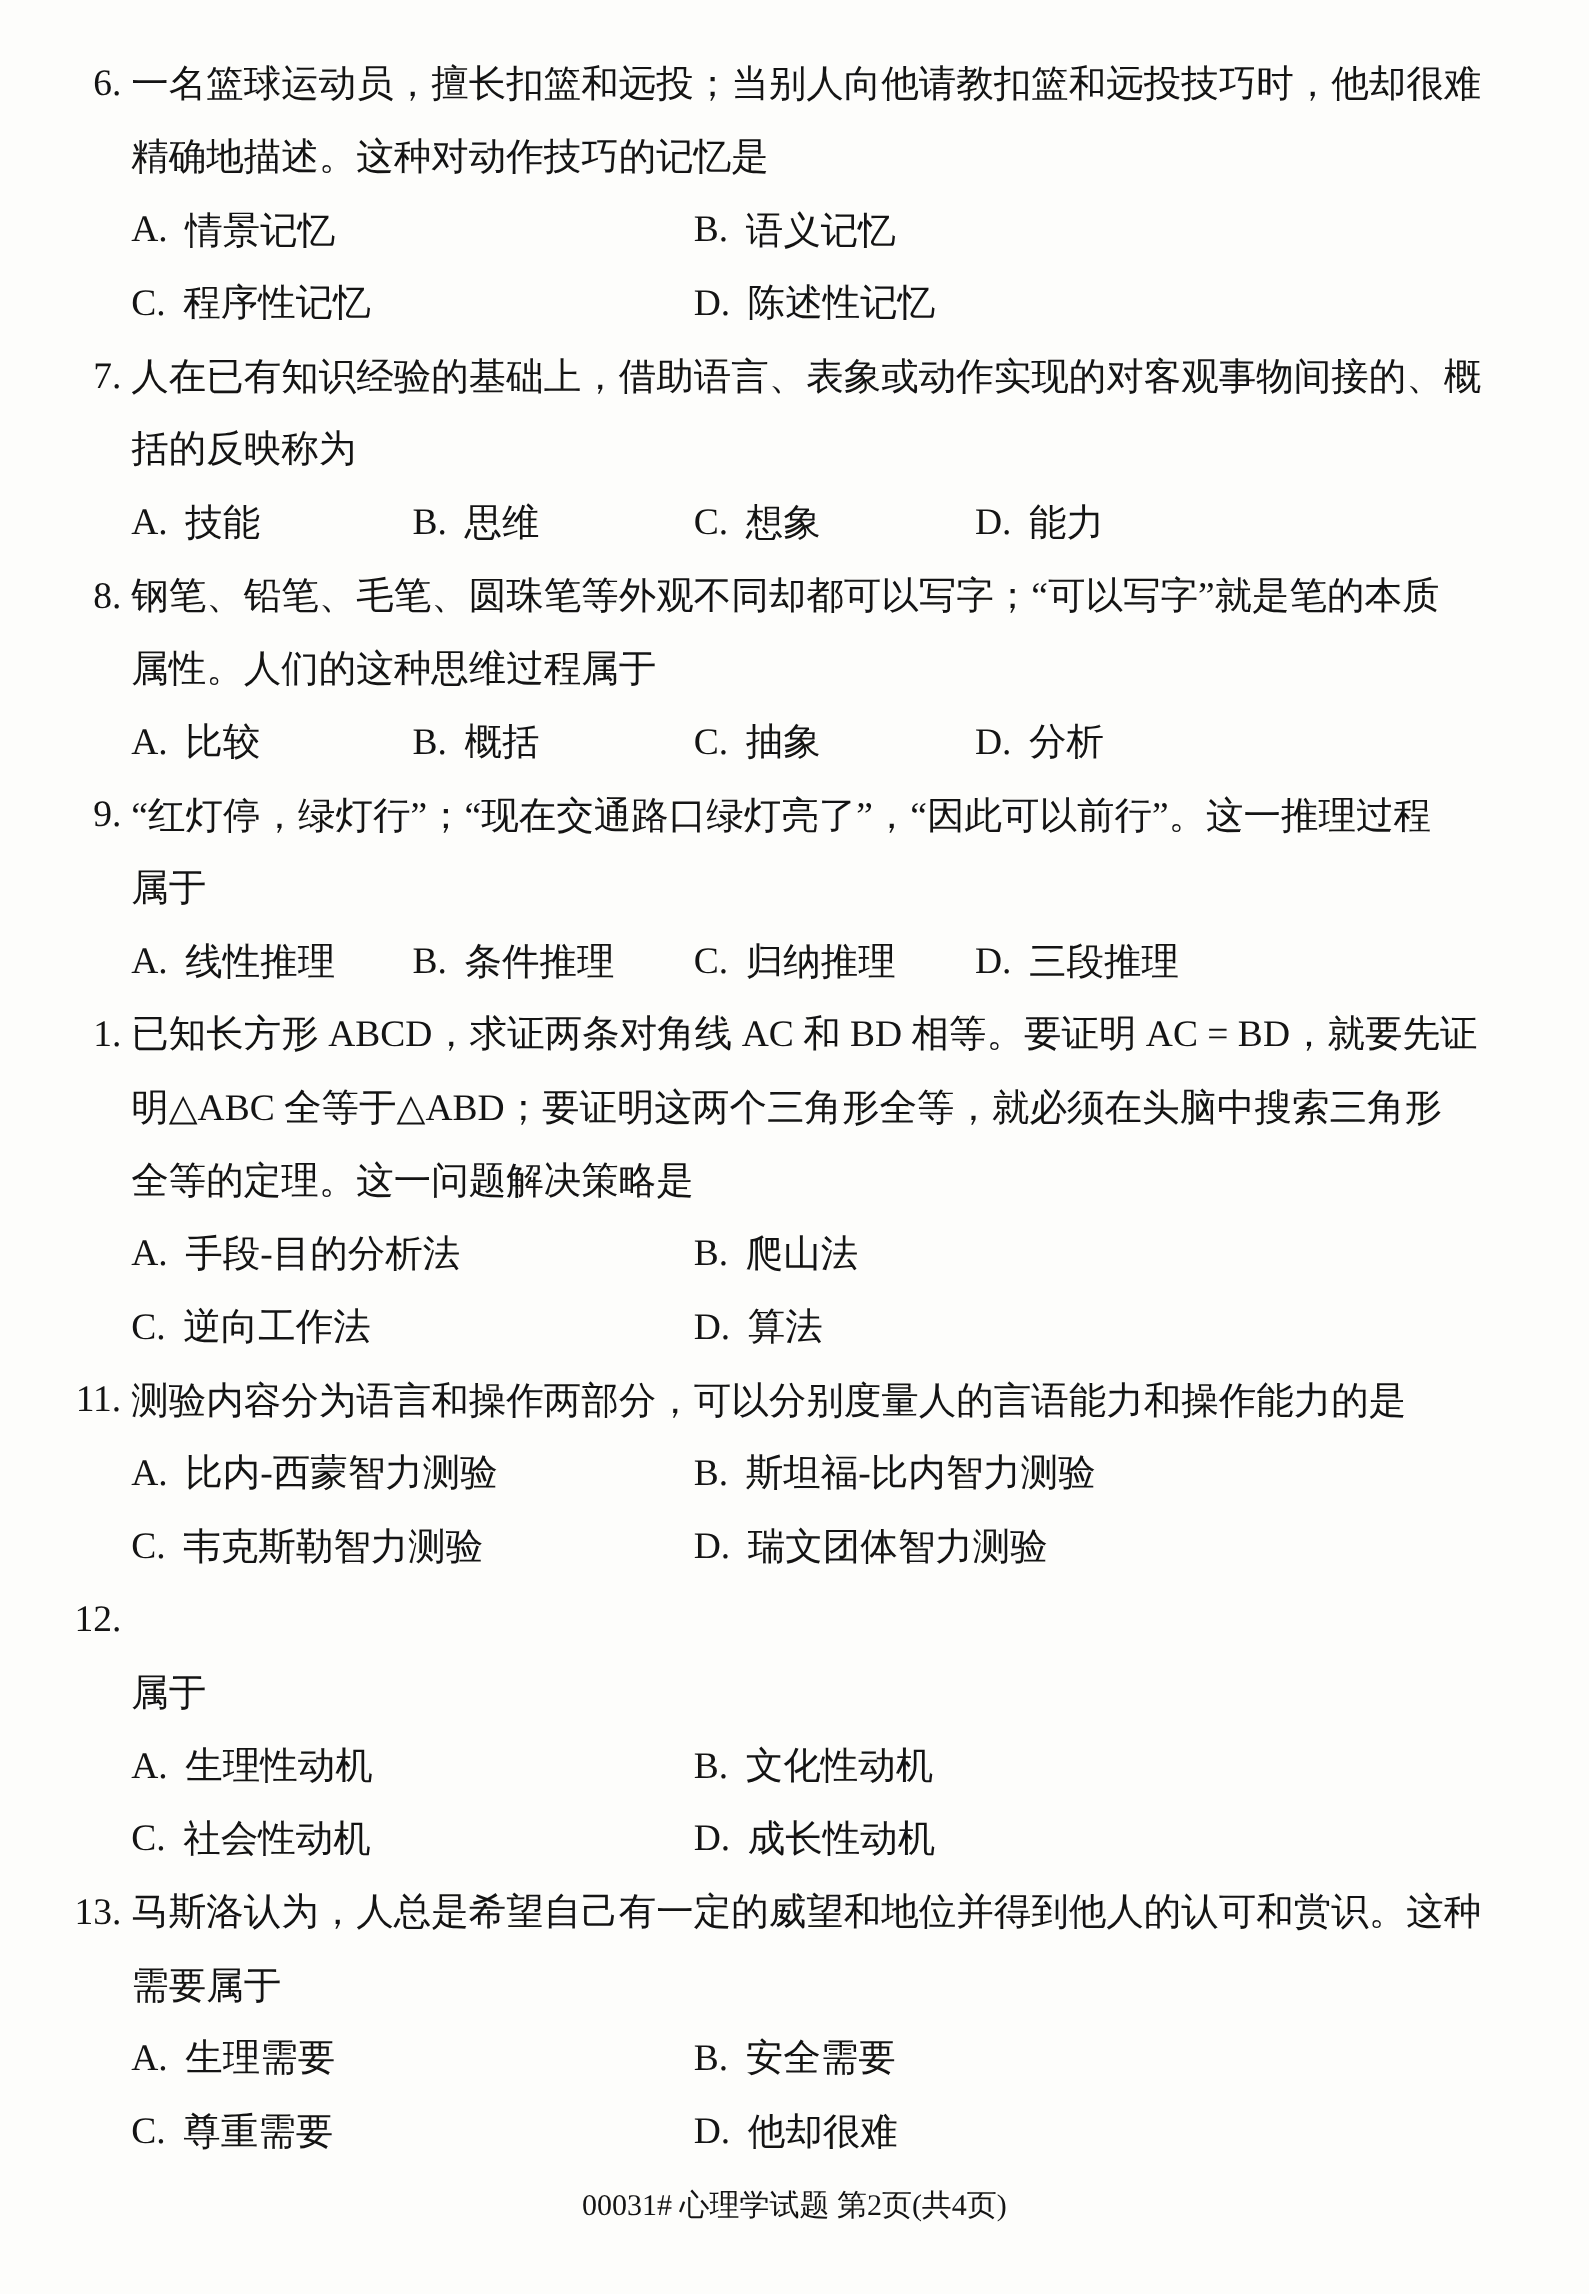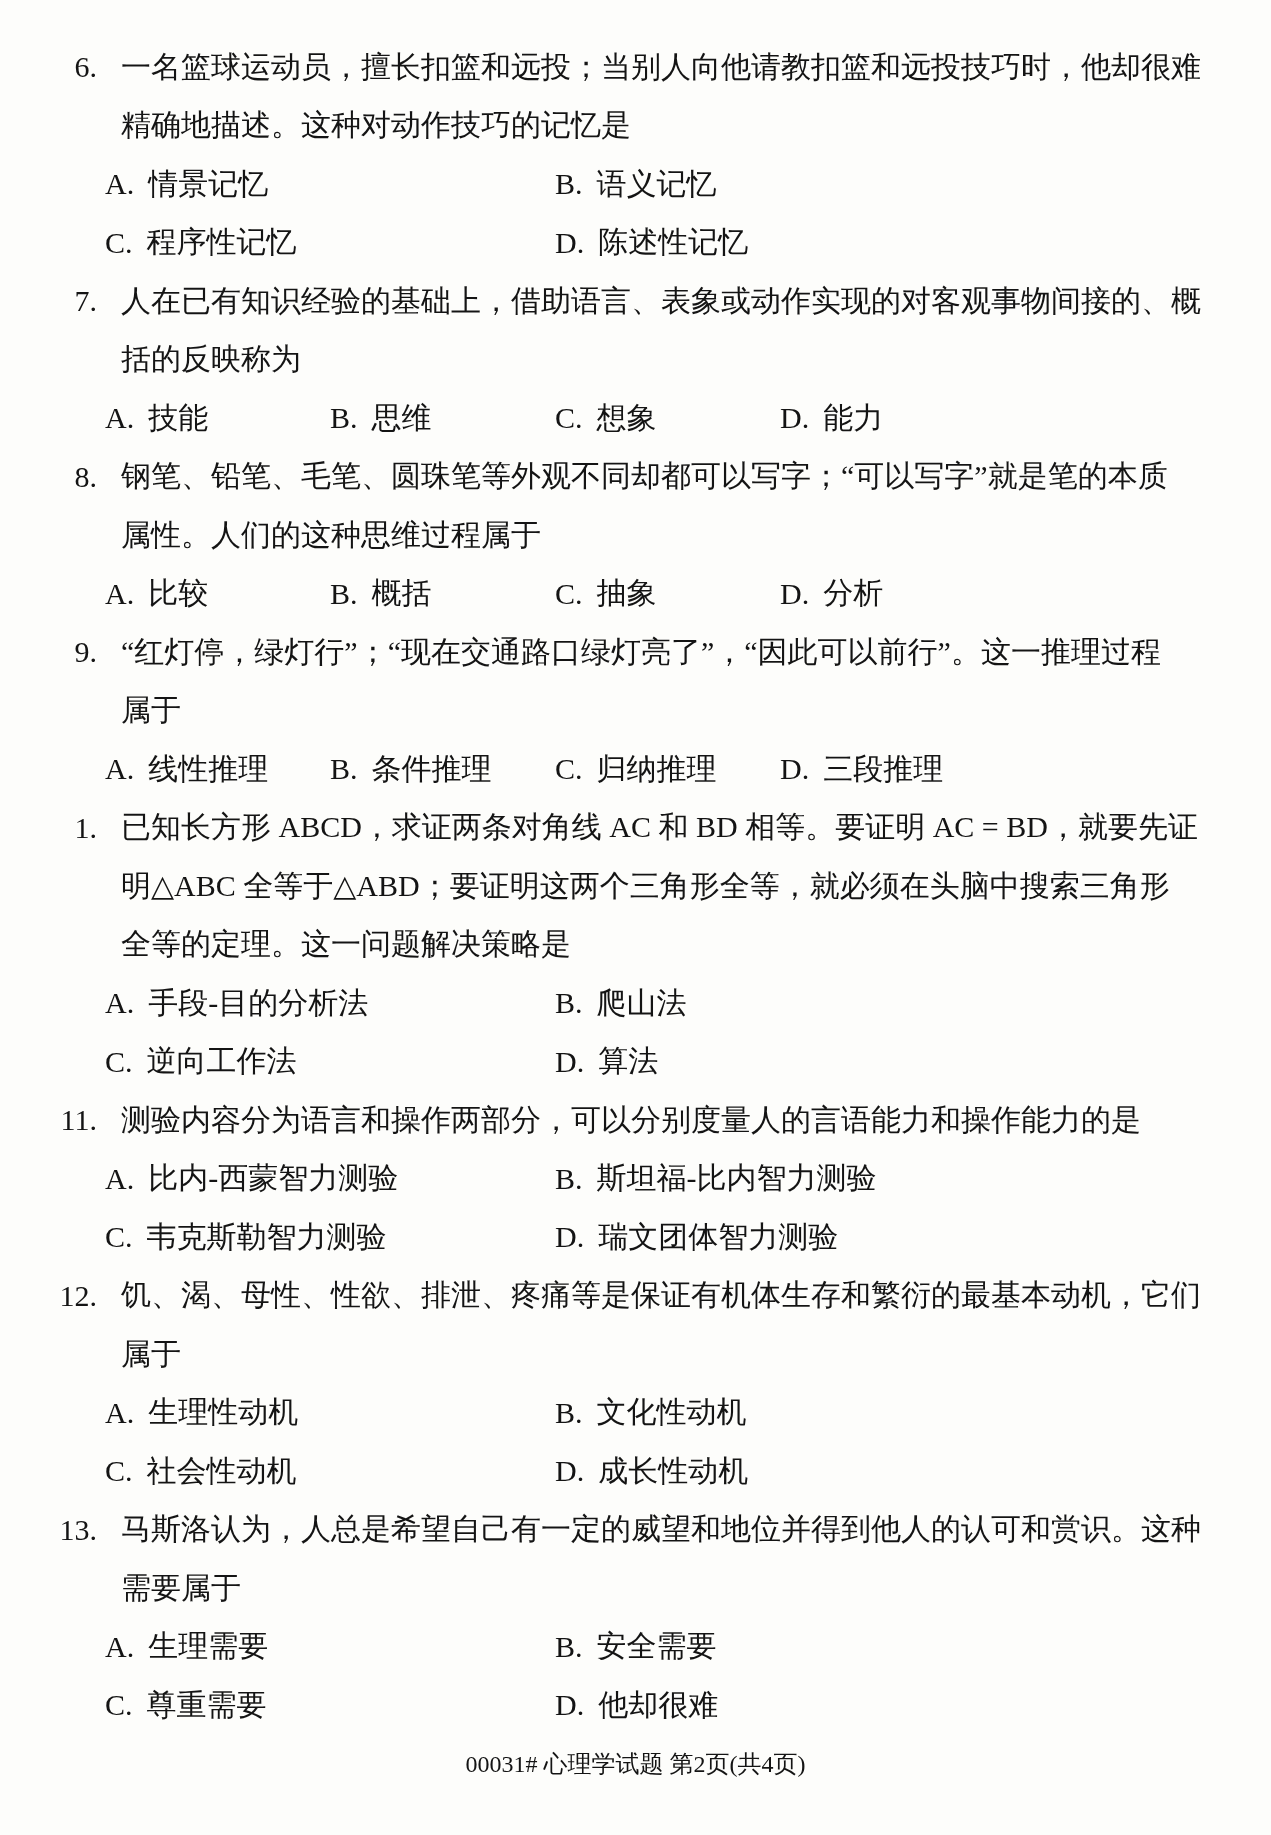--- a/index.html
+++ b/index.html
@@ -25,21 +25,21 @@
     align-items: center;
     height: 58.5px;
     font-size: 30px;
     white-space: pre;
   }
   .num {
     flex: 0 0 45px;
     text-align: right;
   }
   .qtext {
-    margin-left: 24px;
+    margin-left: 8px;
     text-align: center;
   }
   .opt-row {
     padding-left: 53px;
   }
   .opt {
     display: inline-flex;
     align-items: center;
   }
   .opt-w2 { width: 450px; }
@@ -86,21 +86,21 @@
         <div class="row"><span class="num"></span><span class="qtext">全等的定理。这一问题解决策略是</span></div>
         <div class="row opt-row"><span class="opt opt-w2"><span class="opt-label">A.</span><span class="opt-text">手段-目的分析法</span></span><span class="opt opt-w2"><span class="opt-label">B.</span><span class="opt-text">爬山法</span></span></div>
         <div class="row opt-row"><span class="opt opt-w2"><span class="opt-label">C.</span><span class="opt-text">逆向工作法</span></span><span class="opt opt-w2"><span class="opt-label">D.</span><span class="opt-text">算法</span></span></div>
       </div>
       <div class="question">
         <div class="row"><span class="num">11.</span><span class="qtext">测验内容分为语言和操作两部分，可以分别度量人的言语能力和操作能力的是</span></div>
         <div class="row opt-row"><span class="opt opt-w2"><span class="opt-label">A.</span><span class="opt-text">比内-西蒙智力测验</span></span><span class="opt opt-w2"><span class="opt-label">B.</span><span class="opt-text">斯坦福-比内智力测验</span></span></div>
         <div class="row opt-row"><span class="opt opt-w2"><span class="opt-label">C.</span><span class="opt-text">韦克斯勒智力测验</span></span><span class="opt opt-w2"><span class="opt-label">D.</span><span class="opt-text">瑞文团体智力测验</span></span></div>
       </div>
       <div class="question">
-        <div class="row"><span class="num">12.</span><span class="qtext">饥、渴、母性、性欲、排泄、疼痛等是保证有机体生存和繁衍的最基本动机，它们</span></div>
+        <div class="row"><span class="num">12.</span></div>
         <div class="row"><span class="num"></span><span class="qtext">属于</span></div>
         <div class="row opt-row"><span class="opt opt-w2"><span class="opt-label">A.</span><span class="opt-text">生理性动机</span></span><span class="opt opt-w2"><span class="opt-label">B.</span><span class="opt-text">文化性动机</span></span></div>
         <div class="row opt-row"><span class="opt opt-w2"><span class="opt-label">C.</span><span class="opt-text">社会性动机</span></span><span class="opt opt-w2"><span class="opt-label">D.</span><span class="opt-text">成长性动机</span></span></div>
       </div>
       <div class="question">
         <div class="row"><span class="num">13.</span><span class="qtext">马斯洛认为，人总是希望自己有一定的威望和地位并得到他人的认可和赏识。这种</span></div>
         <div class="row"><span class="num"></span><span class="qtext">需要属于</span></div>
         <div class="row opt-row"><span class="opt opt-w2"><span class="opt-label">A.</span><span class="opt-text">生理需要</span></span><span class="opt opt-w2"><span class="opt-label">B.</span><span class="opt-text">安全需要</span></span></div>
         <div class="row opt-row"><span class="opt opt-w2"><span class="opt-label">C.</span><span class="opt-text">尊重需要</span></span><span class="opt opt-w2"><span class="opt-label">D.</span><span class="opt-text">他却很难</span></span></div>
       </div>

